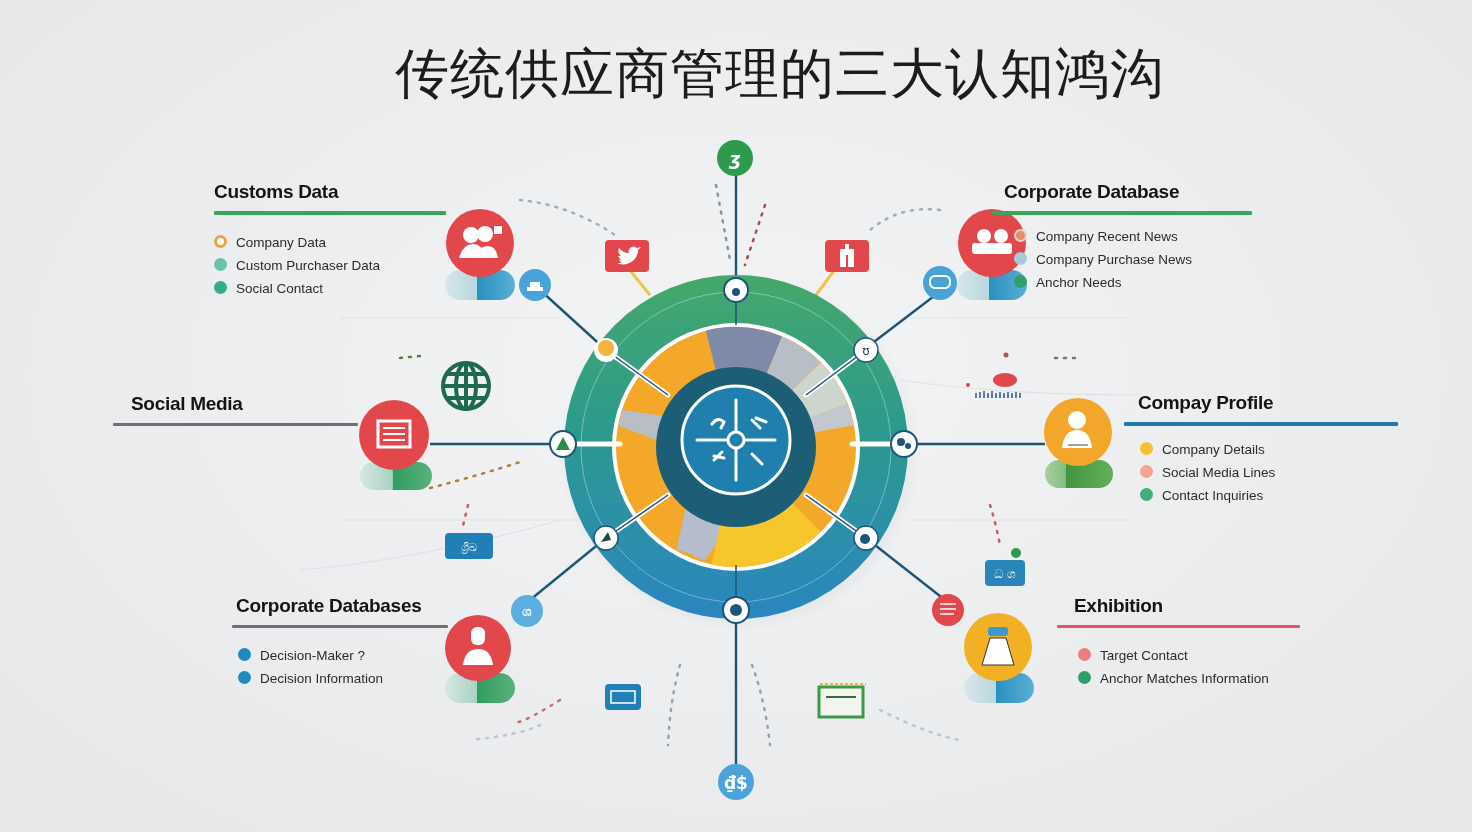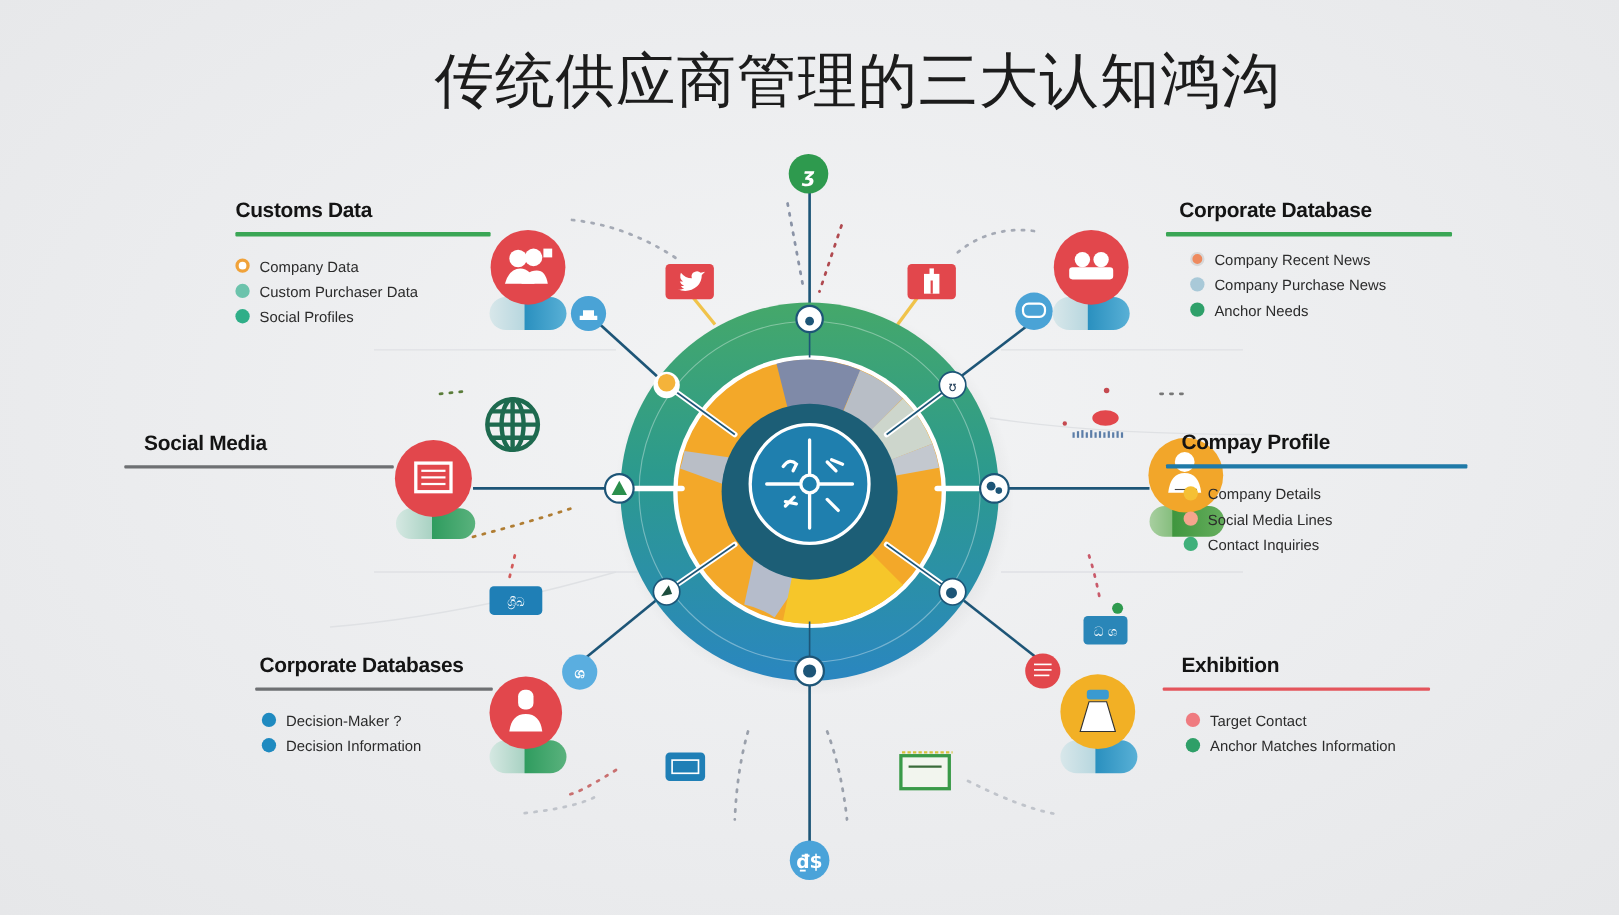--- a/index.html
+++ b/index.html
@@ -347,26 +347,26 @@
     <li>
         <span class="dot" style="background:#fff;border:3px solid #f0a23a;width:7px;height:7px;margin-left:0;"></span>
         <span>Company Data</span>
       </li>
     <li>
         <span class="dot" style="background:#6cc3ac;"></span>
         <span>Custom Purchaser Data</span>
       </li>
     <li>
         <span class="dot" style="background:#2fae88;"></span>
-        <span>Social Profiles</span>
+        <span>Social Contact</span>
       </li>
   </ul>
 </div>
 
-<div class="panel" style="left:1060px; top:181px; width:260px;">
+<div class="panel" style="left:992px; top:181px; width:260px;">
   <h2 style="margin-left:12px;">Corporate Database</h2>
   <div class="rule" style="background:#3aa655; margin-bottom:14px;"></div>
   <ul style="margin-left:22px;">
     <li>
         <span class="dot" style="background:#ee8a5e;border:2px solid #d8d8d8;width:9px;height:9px;"></span>
         <span>Company Recent News</span>
       </li>
     <li>
         <span class="dot" style="background:#a9c9d8;"></span>
         <span>Company Purchase News</span>
@@ -376,21 +376,21 @@
         <span>Anchor Needs</span>
       </li>
   </ul>
 </div>
 
 <div class="panel" style="left:113px; top:393px; width:245px;">
   <h2 style="margin-left:18px;">Social Media</h2>
   <div class="rule" style="background:#6e7073; height:3px; margin-bottom:18px;"></div>
 </div>
 
-<div class="panel" style="left:1060px; top:392px; width:274px;">
+<div class="panel" style="left:1124px; top:392px; width:274px;">
   <h2 style="margin-left:14px;">Compay Profile</h2>
   <div class="rule" style="background:#1f7aa8; margin-bottom:16px;"></div>
   <ul style="margin-left:16px;">
     <li>
         <span class="dot" style="background:#f5c034;"></span>
         <span>Company Details</span>
       </li>
     <li>
         <span class="dot" style="background:#f5a58d;"></span>
         <span>Social Media Lines</span>

